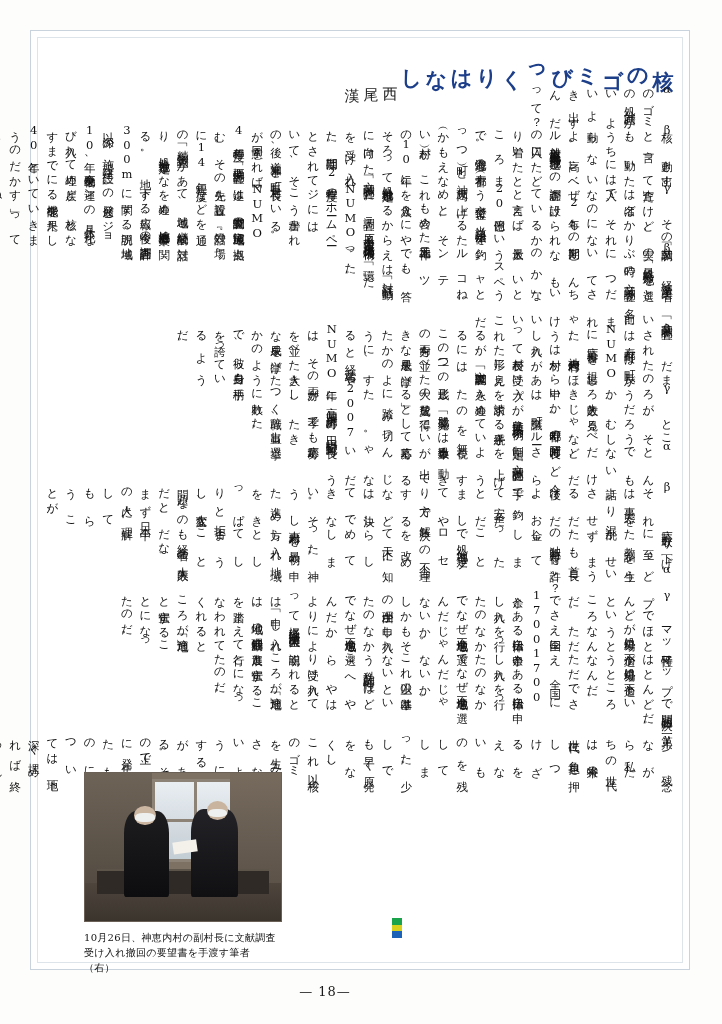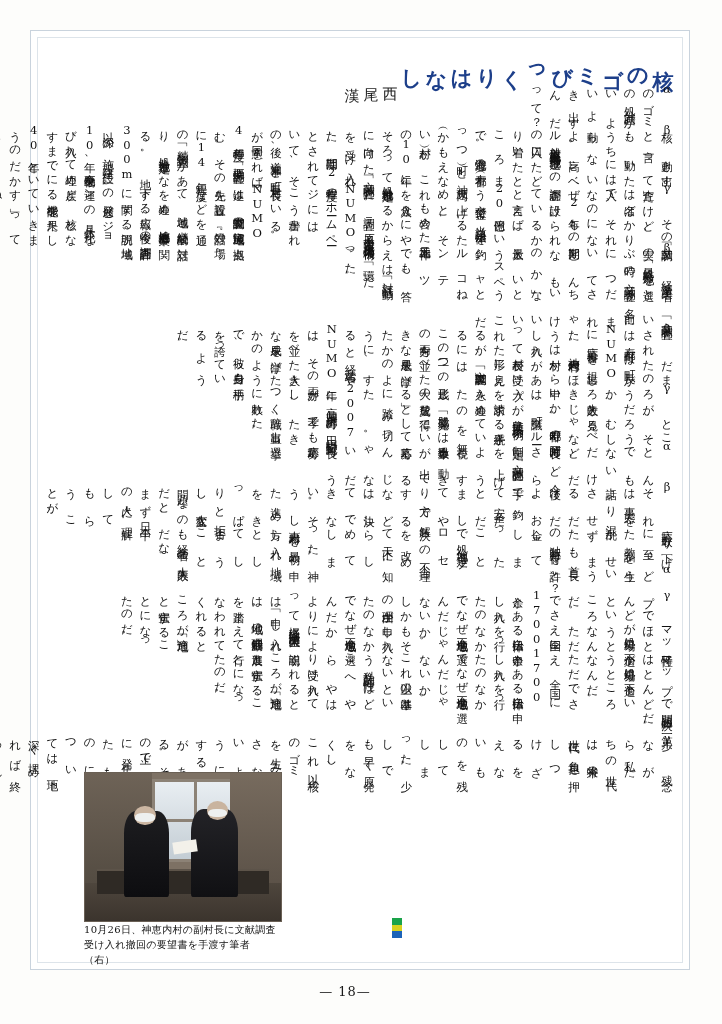--- a/index.html
+++ b/index.html
@@ -175,21 +175,21 @@
   }
   .ph-mask2 {
     position: absolute; right: 27.5%; top: 24%; width: 10%; height: 6%;
     background: #eef0ef; border-radius: 40%;
   }
   .ph-paper {
     position: absolute; left: 45%; top: 46%; width: 12%; height: 8%;
     background: #f3f1ea; transform: rotate(-8deg);
   }
   .caption {
-    margin-top: 0;
+    margin-top: 8px;
     font-family: "DejaVu Serif", serif;
     font-size: 10px;
     line-height: 1.5;
     color: #111111;
     letter-spacing: 0.3px;
   }
 
   
   .mark {
     position: absolute;
@@ -203,21 +203,20 @@
   .folio {
     position: absolute;
     left: 0;
     top: 984px;
     width: 650px;
     text-align: center;
     font-family: "DejaVu Serif", serif;
     font-size: 13px;
     color: #1a1a1a;
     letter-spacing: 1px;
-    padding-left: 20px;
   }
 </style>
 </head>
 <body>
 
 <div class="page">
   <div class="page-frame">
     <div class="page-frame-inner"></div>
   </div>
 

